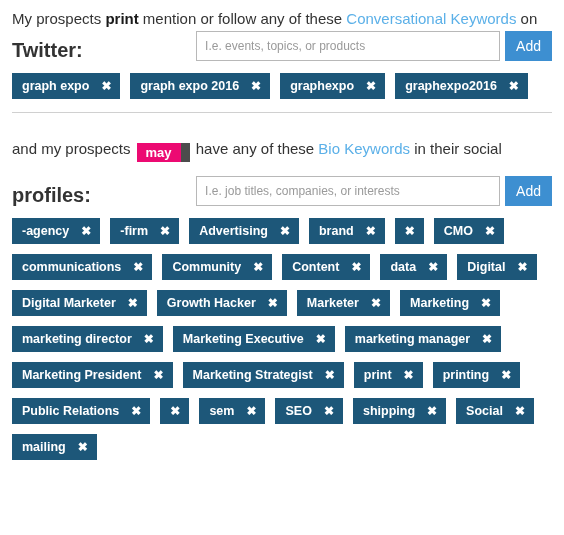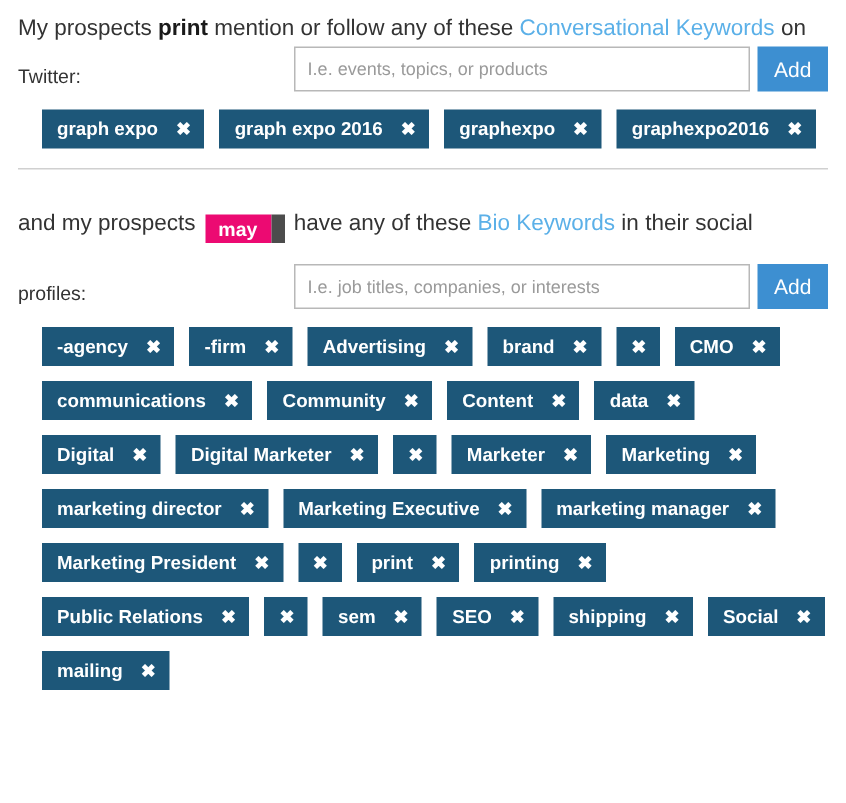--- a/index.html
+++ b/index.html
@@ -66,25 +66,26 @@
     vertical-align: top;
   }
 
   
   .input-row {
     display: flex;
     align-items: flex-start;
     margin-top: 2px;
   }
   .input-row .label {
-    font-size: 13px;
+    font-size: 20px;
     line-height: 21px;
     color: #333333;
     padding-top: 9px;
     flex: 0 0 auto;
+    font-weight: bold;
   }
   .input-row .spacer { flex: 1 1 auto; }
   .kw-input {
     width: 304px;
     height: 30px;
     box-sizing: border-box;
     border: 1px solid #b8b8b8;
     background: #ffffff;
     font-family: "Liberation Sans", sans-serif;
     font-size: 12px;
@@ -109,21 +110,20 @@
     text-align: right;
   }
 
   
   .tag-area {
     margin-top: 12px;
     display: flex;
     flex-wrap: wrap;
     gap: 10px 10px;
     align-content: flex-start;
-    margin-left: 16px;
   }
   .tag {
     display: inline-flex;
     align-items: center;
     background: #1d5779;
     color: #ffffff;
     height: 26px;
     padding: 0 9px 0 10px;
     box-sizing: border-box;
     font-size: 12.5px;
@@ -244,20 +244,21 @@
       </span>
       <span class="tag">
         <span class="tag-label">Digital</span>
         <span class="remove">✖</span>
       </span>
       <span class="tag">
         <span class="tag-label">Digital Marketer</span>
         <span class="remove">✖</span>
       </span>
       <span class="tag">
+        <span class="tag-label">Growth Hacker</span>
         <span class="remove">✖</span>
       </span>
       <span class="tag">
         <span class="tag-label">Marketer</span>
         <span class="remove">✖</span>
       </span>
       <span class="tag">
         <span class="tag-label">Marketing</span>
         <span class="remove">✖</span>
       </span>
@@ -271,20 +272,21 @@
       </span>
       <span class="tag">
         <span class="tag-label">marketing manager</span>
         <span class="remove">✖</span>
       </span>
       <span class="tag">
         <span class="tag-label">Marketing President</span>
         <span class="remove">✖</span>
       </span>
       <span class="tag">
+        <span class="tag-label">Marketing Strategist</span>
         <span class="remove">✖</span>
       </span>
       <span class="tag">
         <span class="tag-label">print</span>
         <span class="remove">✖</span>
       </span>
       <span class="tag">
         <span class="tag-label">printing</span>
         <span class="remove">✖</span>
       </span>

